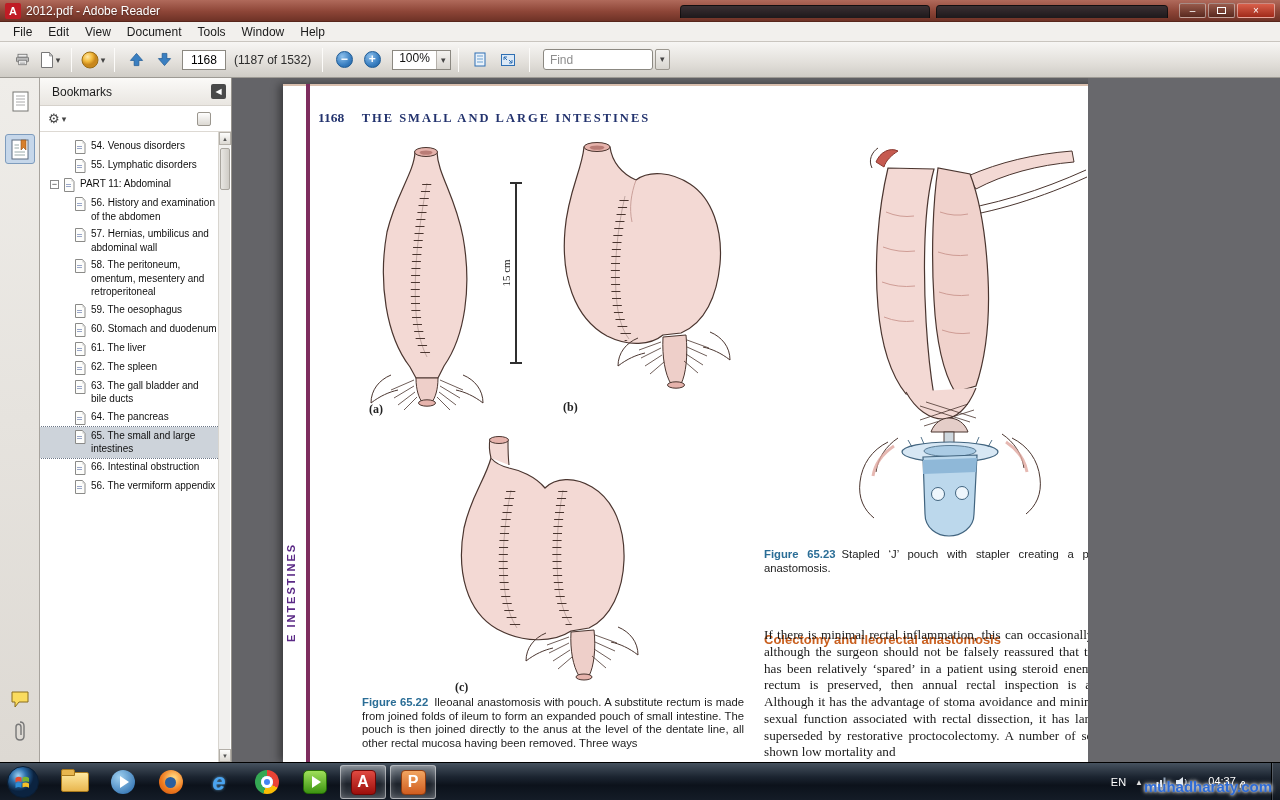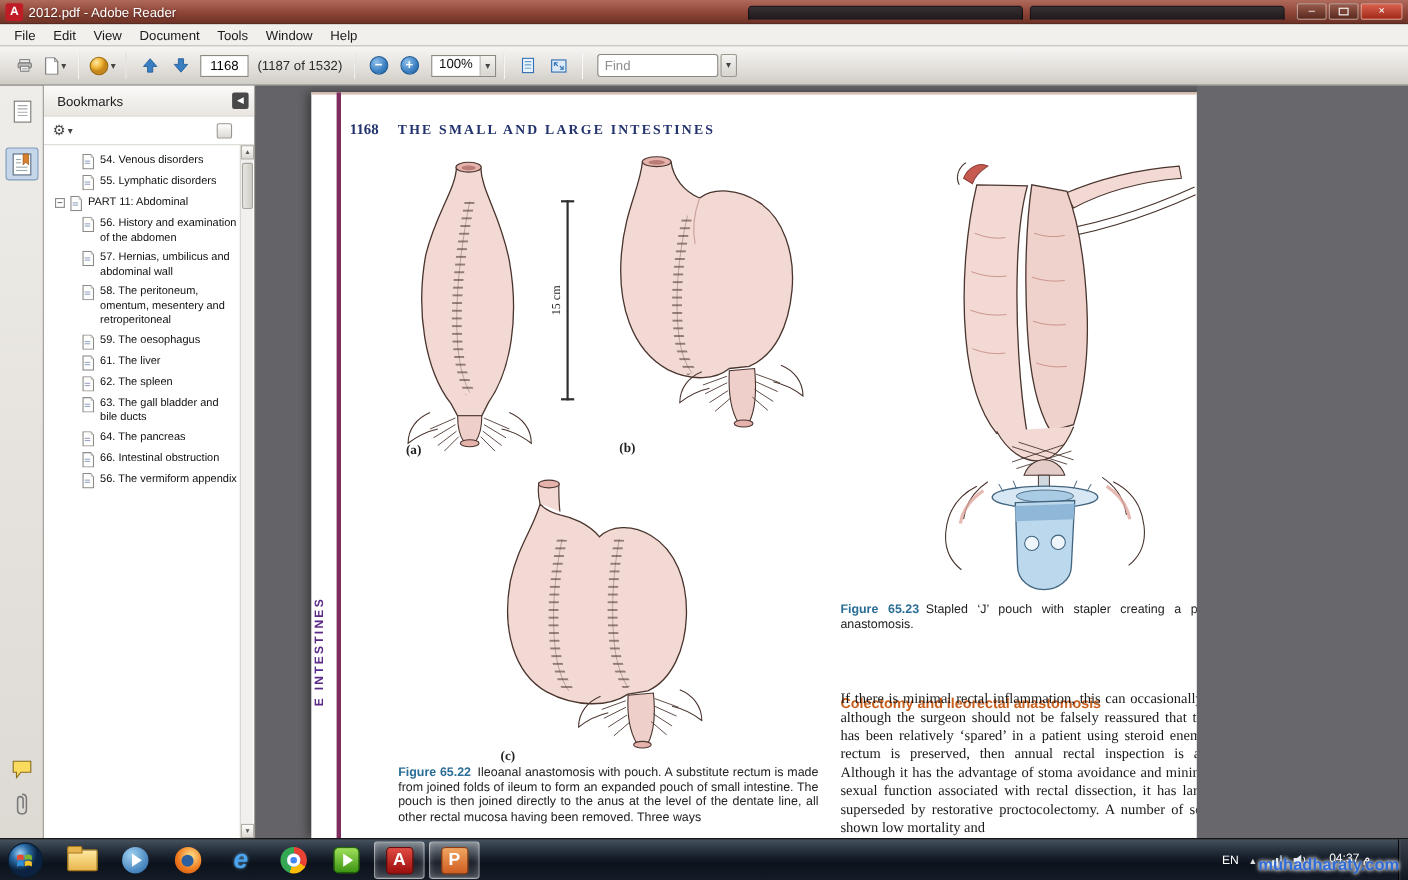--- a/index.html
+++ b/index.html
@@ -361,20 +361,29 @@
           </svg>
         <span class="bm-label">59. The oesophagus</span>
       </div>
       <div class="bm-row">
         <svg class="bm-ico" width="12" height="14" viewBox="0 0 12 14">
             <path d="M1.5,.5 h7 l2.5,3 v10 h-9.5 z" fill="#fdfdfb" stroke="#8a8a88"></path>
             <path d="M8.5,.5 l2.5,3 h-2.5 z" fill="#c9c9c7"></path>
             <rect x="3" y="6" width="5" height="1" fill="#9aa7c8"></rect>
             <rect x="3" y="8" width="5" height="1" fill="#9aa7c8"></rect>
           </svg>
+        <span class="bm-label">60. Stomach and duodenum</span>
+      </div>
+      <div class="bm-row">
+        <svg class="bm-ico" width="12" height="14" viewBox="0 0 12 14">
+            <path d="M1.5,.5 h7 l2.5,3 v10 h-9.5 z" fill="#fdfdfb" stroke="#8a8a88"></path>
+            <path d="M8.5,.5 l2.5,3 h-2.5 z" fill="#c9c9c7"></path>
+            <rect x="3" y="6" width="5" height="1" fill="#9aa7c8"></rect>
+            <rect x="3" y="8" width="5" height="1" fill="#9aa7c8"></rect>
+          </svg>
         <span class="bm-label">61. The liver</span>
       </div>
       <div class="bm-row">
         <svg class="bm-ico" width="12" height="14" viewBox="0 0 12 14">
             <path d="M1.5,.5 h7 l2.5,3 v10 h-9.5 z" fill="#fdfdfb" stroke="#8a8a88"></path>
             <path d="M8.5,.5 l2.5,3 h-2.5 z" fill="#c9c9c7"></path>
             <rect x="3" y="6" width="5" height="1" fill="#9aa7c8"></rect>
             <rect x="3" y="8" width="5" height="1" fill="#9aa7c8"></rect>
           </svg>
         <span class="bm-label">62. The spleen</span>
@@ -389,20 +398,29 @@
         <span class="bm-label">63. The gall bladder and bile ducts</span>
       </div>
       <div class="bm-row">
         <svg class="bm-ico" width="12" height="14" viewBox="0 0 12 14">
             <path d="M1.5,.5 h7 l2.5,3 v10 h-9.5 z" fill="#fdfdfb" stroke="#8a8a88"></path>
             <path d="M8.5,.5 l2.5,3 h-2.5 z" fill="#c9c9c7"></path>
             <rect x="3" y="6" width="5" height="1" fill="#9aa7c8"></rect>
             <rect x="3" y="8" width="5" height="1" fill="#9aa7c8"></rect>
           </svg>
         <span class="bm-label">64. The pancreas</span>
+      </div>
+      <div class="bm-row sel">
+        <svg class="bm-ico" width="12" height="14" viewBox="0 0 12 14">
+            <path d="M1.5,.5 h7 l2.5,3 v10 h-9.5 z" fill="#fdfdfb" stroke="#8a8a88"></path>
+            <path d="M8.5,.5 l2.5,3 h-2.5 z" fill="#c9c9c7"></path>
+            <rect x="3" y="6" width="5" height="1" fill="#9aa7c8"></rect>
+            <rect x="3" y="8" width="5" height="1" fill="#9aa7c8"></rect>
+          </svg>
+        <span class="bm-label">65. The small and large intestines</span>
       </div>
       <div class="bm-row">
         <svg class="bm-ico" width="12" height="14" viewBox="0 0 12 14">
             <path d="M1.5,.5 h7 l2.5,3 v10 h-9.5 z" fill="#fdfdfb" stroke="#8a8a88"></path>
             <path d="M8.5,.5 l2.5,3 h-2.5 z" fill="#c9c9c7"></path>
             <rect x="3" y="6" width="5" height="1" fill="#9aa7c8"></rect>
             <rect x="3" y="8" width="5" height="1" fill="#9aa7c8"></rect>
           </svg>
         <span class="bm-label">66. Intestinal obstruction</span>
       </div>

